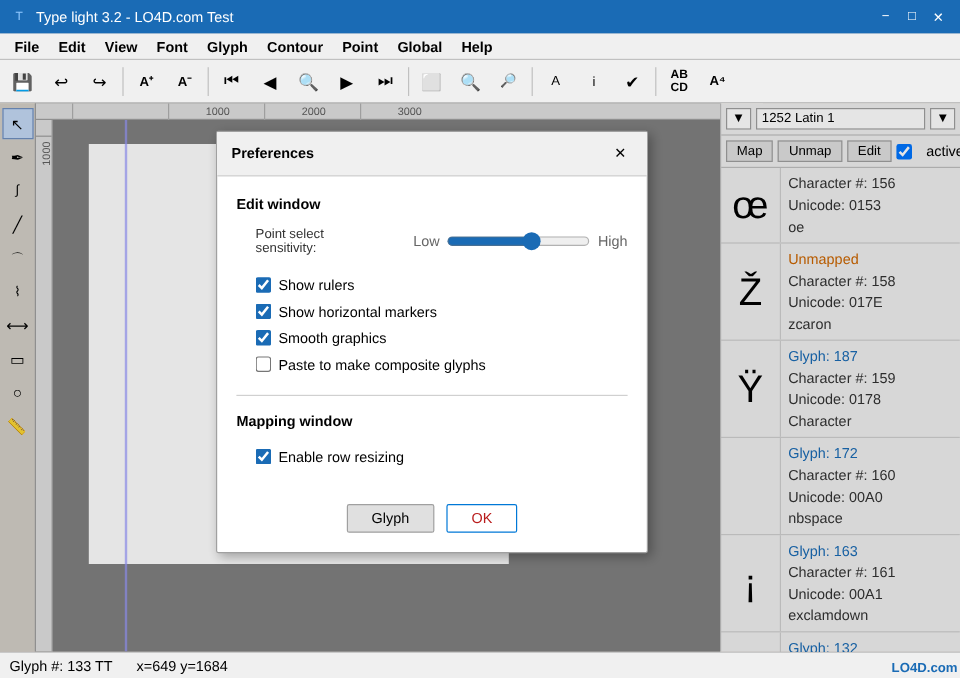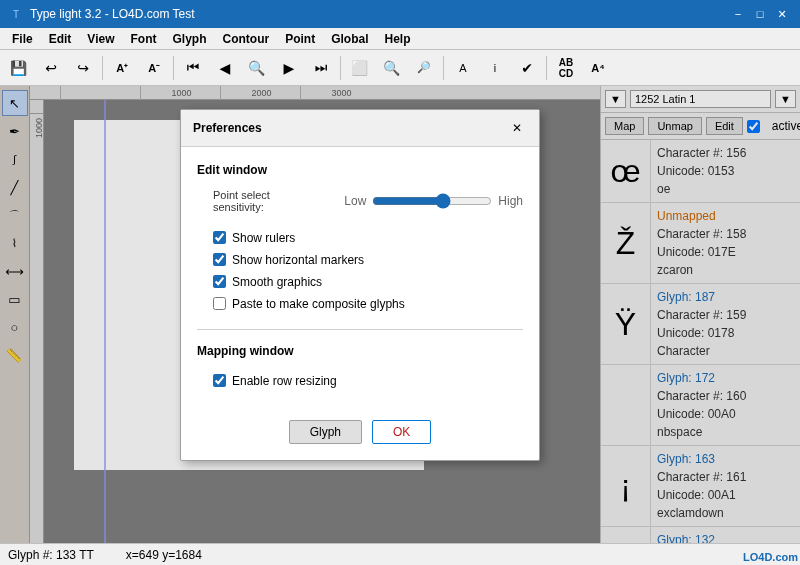--- a/index.html
+++ b/index.html
@@ -188,21 +188,21 @@
     .glyph-info .label { color: #1a6bb5; font-weight: normal; }
 
     
     .status-bar {
       height: 22px;
       background: #f0f0f0;
       border-top: 1px solid #c0c0c0;
       display: flex;
       align-items: center;
       padding: 0 8px;
-      gap: 32px;
+      gap: 20px;
       font-size: 11px;
     }
 
     
     .dialog-overlay {
       position: absolute;
       top: 0; left: 0;
       width: 100%; height: 100%;
       background: rgba(0,0,0,0.1);
       display: flex;

